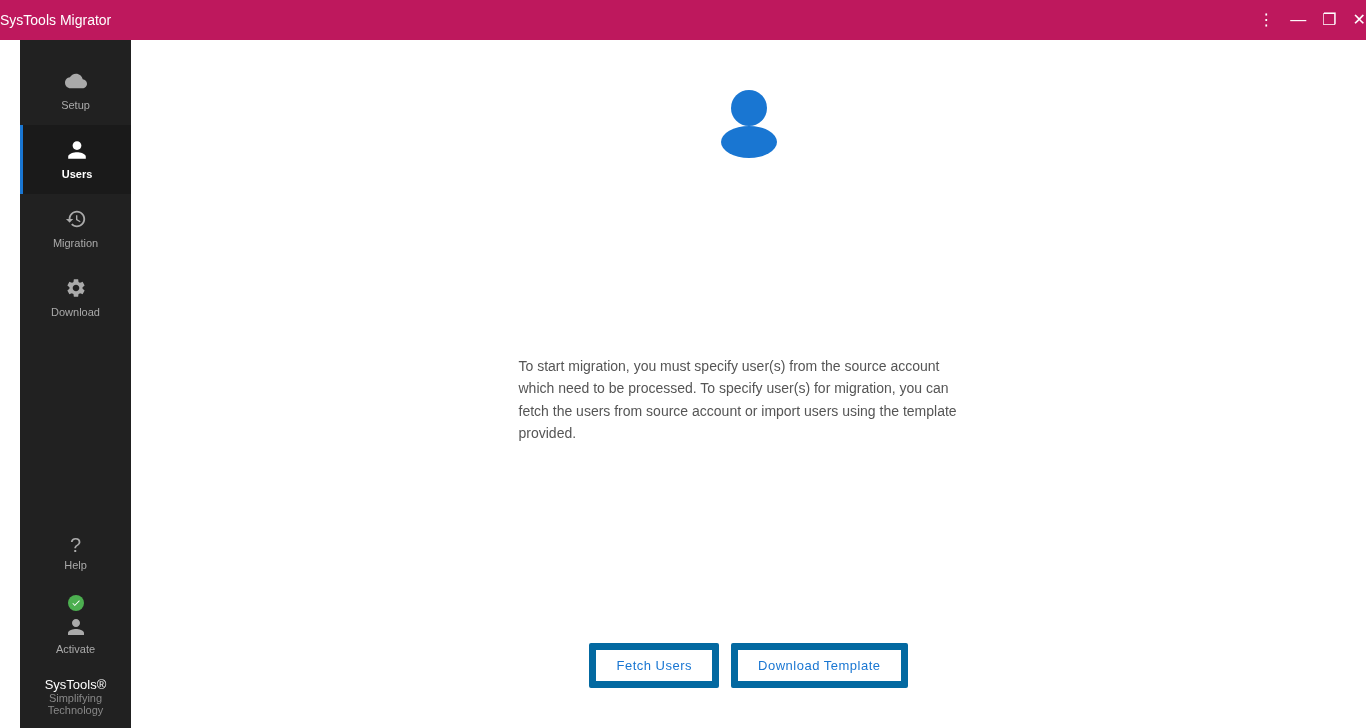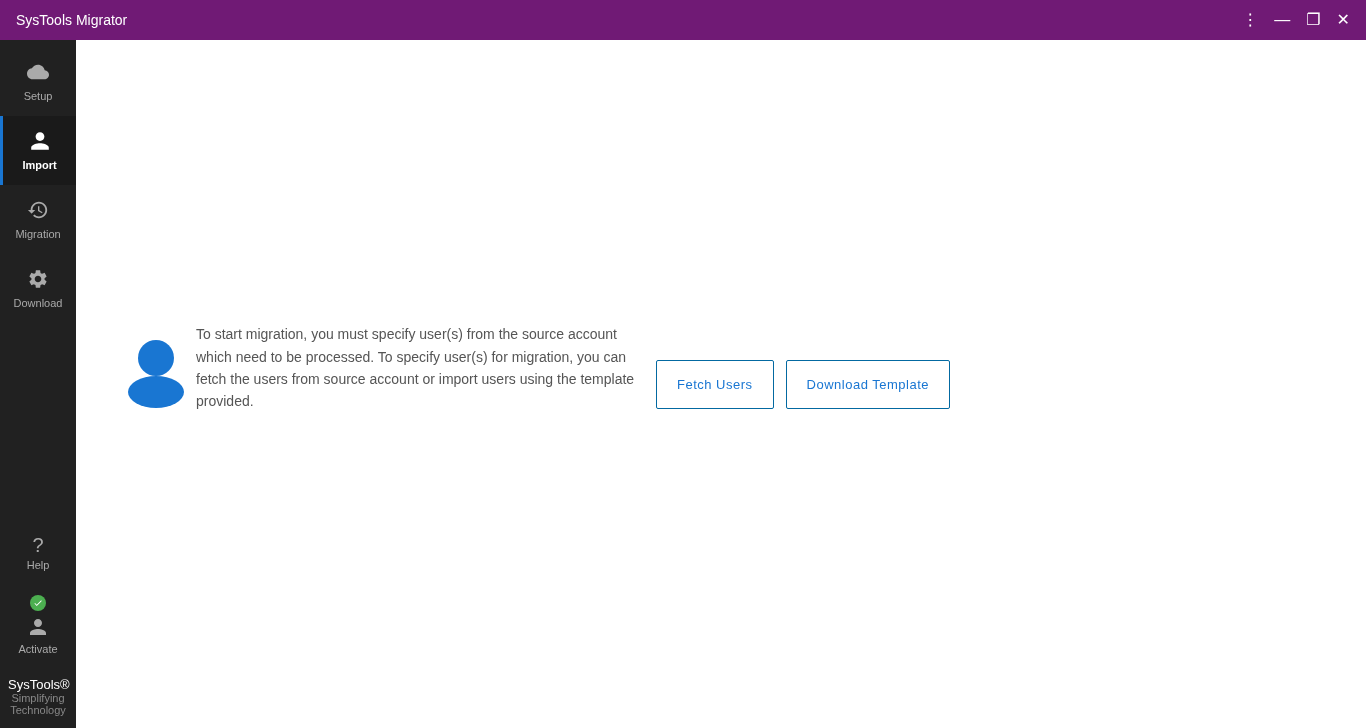--- a/index.html
+++ b/index.html
@@ -1,26 +1,26 @@
 <!DOCTYPE html>
 <html><head>
   <meta charset="utf-8">
   <style>
     * { margin: 0; padding: 0; box-sizing: border-box; }
     body { font-family: 'Segoe UI', Arial, sans-serif; background: #fff; width: 1366px; height: 728px; overflow: hidden; display: flex; flex-direction: column; }
 
     
     .title-bar {
-      background: #701a75;
+      background: #be185d;
       color: white;
       height: 40px;
       display: flex;
       align-items: center;
       justify-content: space-between;
-      padding: 0 16px;
+      padding: 0 0;
       flex-shrink: 0;
       user-select: none;
     }
     .title-bar-left {
       display: flex;
       align-items: center;
       gap: 8px;
       font-size: 14px;
       font-weight: 500;
     }
@@ -38,28 +38,29 @@
 
     
     .app-body {
       display: flex;
       flex: 1;
       overflow: hidden;
     }
 
     
     .sidebar {
-      width: 76px;
+      width: 111px;
       background: #212121;
       color: #aaa;
       display: flex;
       flex-direction: column;
       align-items: center;
-      padding-top: 7px;
+      padding-top: 16px;
       flex-shrink: 0;
+      margin-left: 20px;
     }
     .sidebar-item {
       width: 100%;
       display: flex;
       flex-direction: column;
       align-items: center;
       padding: 14px 8px;
       cursor: pointer;
       color: #aaa;
       font-size: 11px;
@@ -114,24 +115,25 @@
       justify-content: center;
       color: white;
       font-size: 10px;
     }
 
     
     .main-content {
       flex: 1;
       background: #fff;
       display: flex;
-      flex-direction: row;
-      align-items: center;
-      justify-content: flex-start;
+      flex-direction: column;
+      align-items: center;
+      justify-content: space-between;
       padding: 40px;
+      gap: 29px;
     }
 
     .user-icon-container {
       margin-bottom: 24px;
     }
 
     .user-icon-svg {
       width: 80px;
       height: 80px;
     }
@@ -145,24 +147,24 @@
       margin-bottom: 32px;
     }
 
     .buttons-row {
       display: flex;
       gap: 12px;
       align-items: center;
     }
 
     .btn-outline {
-      border: 1px solid #0369a1;
+      border: 7px solid #0369a1;
       color: #1976D2;
       background: white;
-      padding: 16px 20px;
+      padding: 8px 20px;
       font-size: 13px;
       cursor: pointer;
       border-radius: 2px;
       letter-spacing: 0.5px;
     }
   </style>
 </head>
 <body>
 
 <div class="title-bar">
@@ -191,21 +193,21 @@
     </div>
 
 
 
     <div class="sidebar-item active">
       <span class="icon">
         <svg width="22" height="22" viewBox="0 0 24 24" fill="white">
           <path d="M12 12c2.7 0 4.8-2.1 4.8-4.8S14.7 2.4 12 2.4 7.2 4.5 7.2 7.2 9.3 12 12 12zm0 2.4c-3.2 0-9.6 1.6-9.6 4.8v2.4h19.2v-2.4c0-3.2-6.4-4.8-9.6-4.8z"></path>
         </svg>
       </span>
-      <span class="label" style="color:white;font-weight:bold;">Import</span>
+      <span class="label" style="color:white;font-weight:bold;">Users</span>
     </div>
 
     <div class="sidebar-item">
       <span class="icon">
         <svg width="22" height="22" viewBox="0 0 24 24" fill="#aaa">
           <path d="M13 3c-4.97 0-9 4.03-9 9H1l3.89 3.89.07.14L9 12H6c0-3.87 3.13-7 7-7s7 3.13 7 7-3.13 7-7 7c-1.93 0-3.68-.79-4.94-2.06l-1.42 1.42C8.27 19.99 10.51 21 13 21c4.97 0 9-4.03 9-9s-4.03-9-9-9zm-1 5v5l4.28 2.54.72-1.21-3.5-2.08V8H12z"></path>
         </svg>
       </span>
       <span class="label">Migration</span>
     </div>

